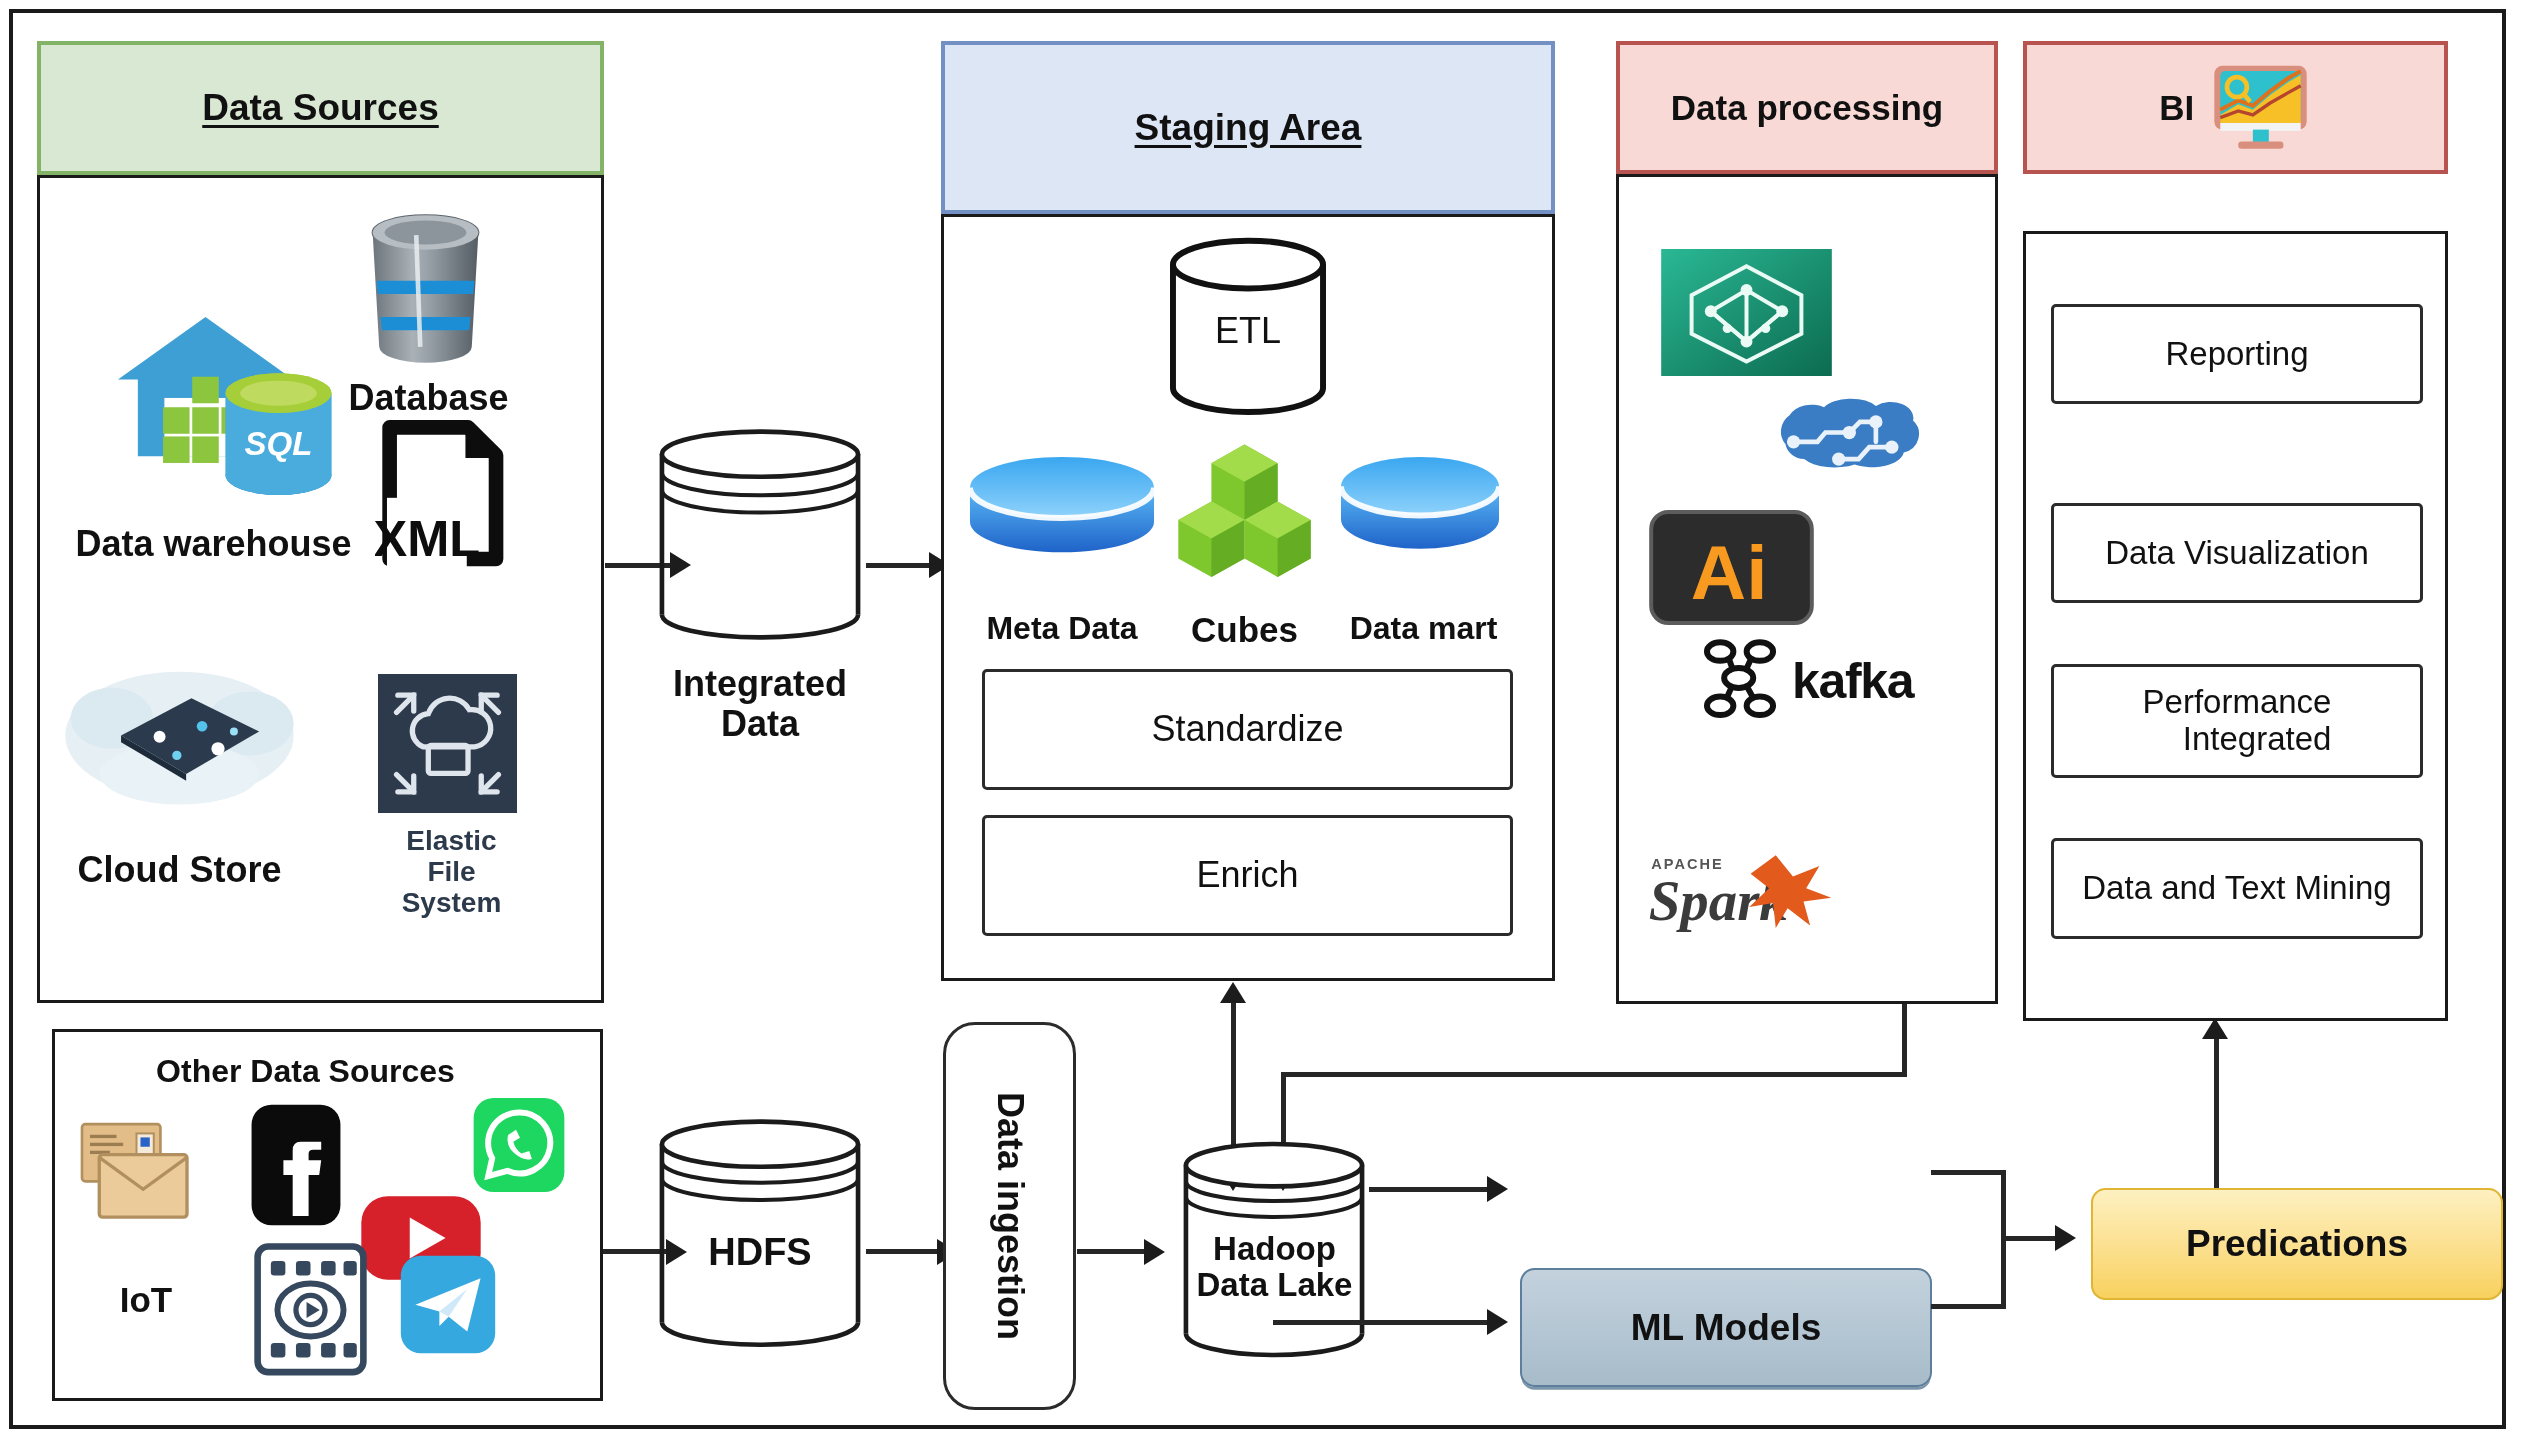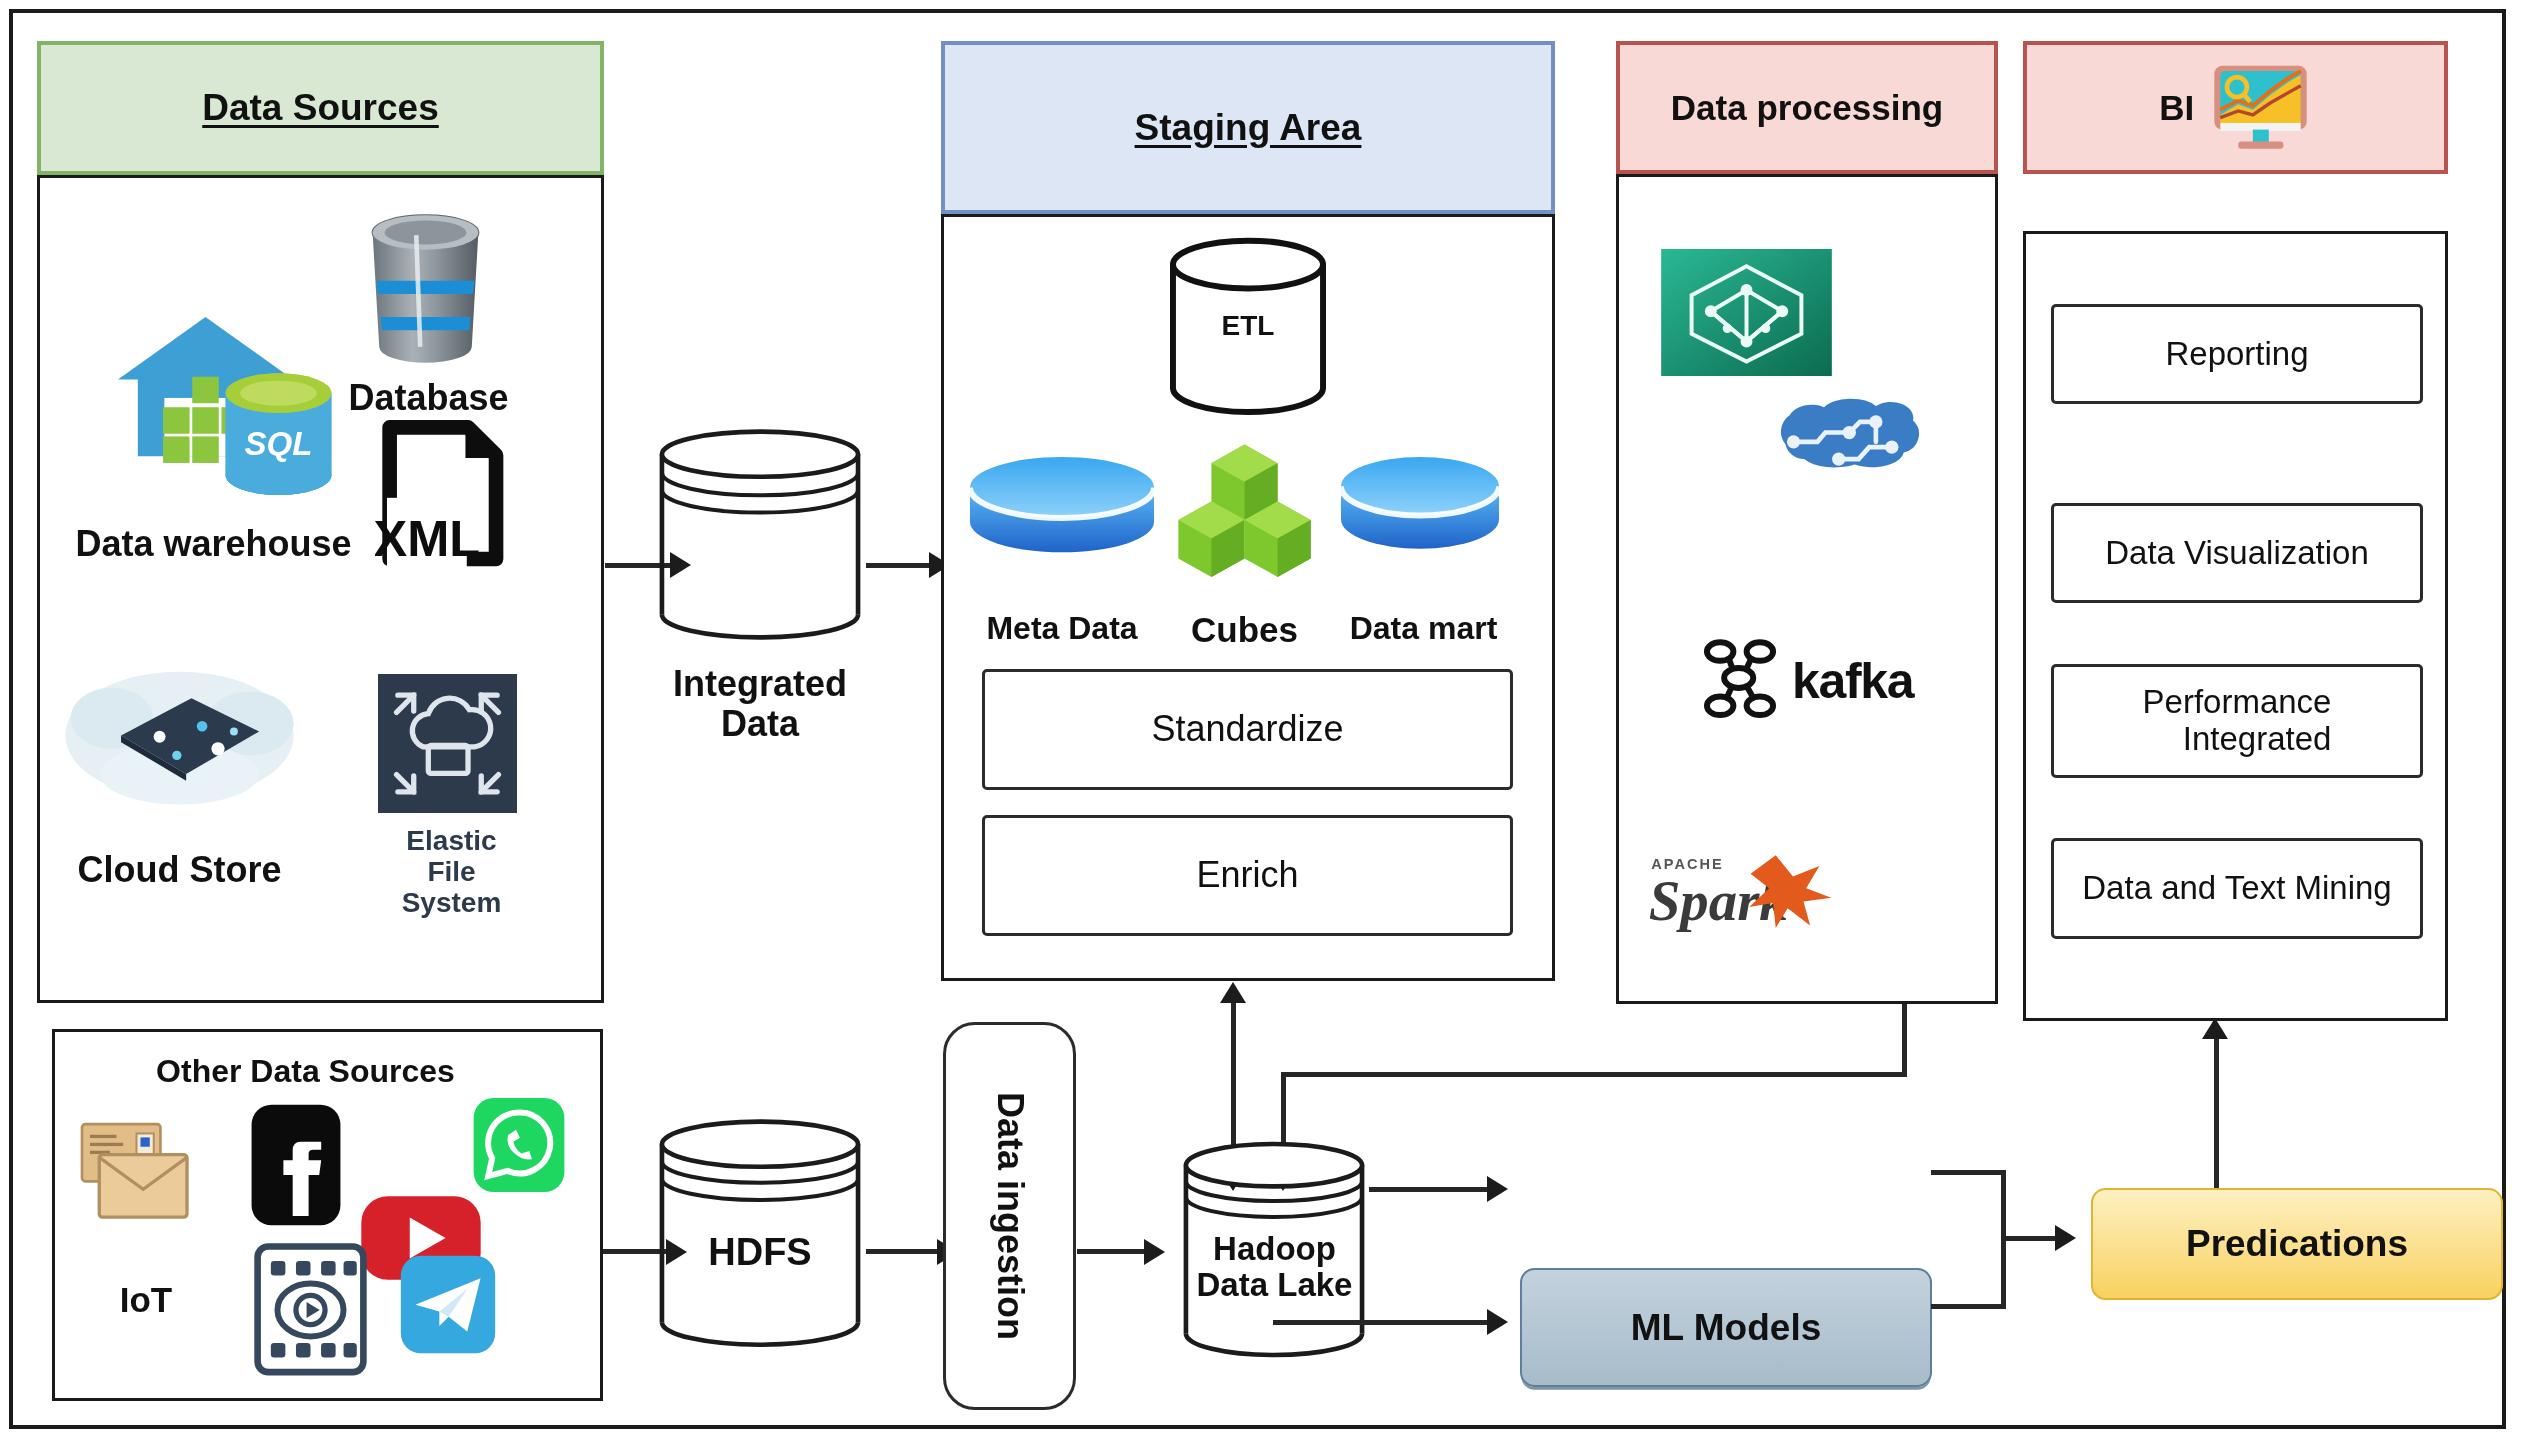--- a/index.html
+++ b/index.html
@@ -255,21 +255,21 @@
   <div class="panel" style="left:941px;top:214px;width:614px;height:767px;"></div>
 
   <div class="cyl" style="left:1165px;top:234px;width:166px;height:186px;">
     <svg viewBox="0 0 250 280" preserveAspectRatio="none">
       <path d="M12 46 L12 232" stroke="#111" stroke-width="9" fill="none"></path>
       <path d="M238 46 L238 232" stroke="#111" stroke-width="9" fill="none"></path>
       <ellipse cx="125" cy="46" rx="113" ry="36" fill="#fff" stroke="#111" stroke-width="9"></ellipse>
       <path d="M12 232 a113 36 0 0 0 226 0" fill="none" stroke="#111" stroke-width="9"></path>
     </svg>
   </div>
-  <div class="lbl" style="left:1165px;top:311px;width:166px;font-size:28px;font-weight:bold;">ETL</div>
+  <div class="lbl" style="left:1165px;top:311px;width:166px;font-size:36px;font-weight:normal;">ETL</div>
 
   <div class="icon" style="left:966px;top:453px;width:192px;height:106px;">
     <svg viewBox="0 0 290 160">
       <defs>
         <linearGradient id="dk1" x1="0" y1="0" x2="0" y2="1">
           <stop offset="0%" stop-color="#5ab8f5"></stop>
             <stop offset="100%" stop-color="#1f63c9"></stop>
         </linearGradient>
         <linearGradient id="dktop" x1="0" y1="0" x2="0" y2="1">
           <stop offset="0%" stop-color="#3aa7f0"></stop>
@@ -369,20 +369,26 @@
       <g fill="#e9f2fa">
         <circle cx="52" cy="66" r="10"></circle>
           <circle cx="136" cy="52" r="10"></circle>
         <circle cx="120" cy="92" r="10"></circle>
           <circle cx="200" cy="74" r="10"></circle>
         <circle cx="176" cy="36" r="10"></circle>
       </g>
     </svg>
   </div>
 
+  <div class="icon" style="left:1647px;top:508px;width:169px;height:119px;">
+    <svg viewBox="0 0 255 180">
+      <rect x="6" y="6" width="243" height="168" rx="26" fill="#2c2c2c" stroke="#5c5c5c" stroke-width="6"></rect>
+      <text x="124" y="138" font-family="Liberation Sans, sans-serif" font-size="116" font-weight="bold" fill="#f79a1f" text-anchor="middle">Ai</text>
+    </svg>
+  </div>
 
   <div class="icon" style="left:1699px;top:637px;width:86px;height:86px;">
     <svg viewBox="0 0 130 130">
       <g fill="none" stroke="#111" stroke-width="9">
         <ellipse cx="32" cy="22" rx="20" ry="14"></ellipse>
         <ellipse cx="92" cy="22" rx="20" ry="14"></ellipse>
         <ellipse cx="60" cy="62" rx="22" ry="15"></ellipse>
         <ellipse cx="32" cy="104" rx="20" ry="14"></ellipse>
         <ellipse cx="92" cy="104" rx="20" ry="14"></ellipse>
         <path d="M45 32 L52 52"></path>

